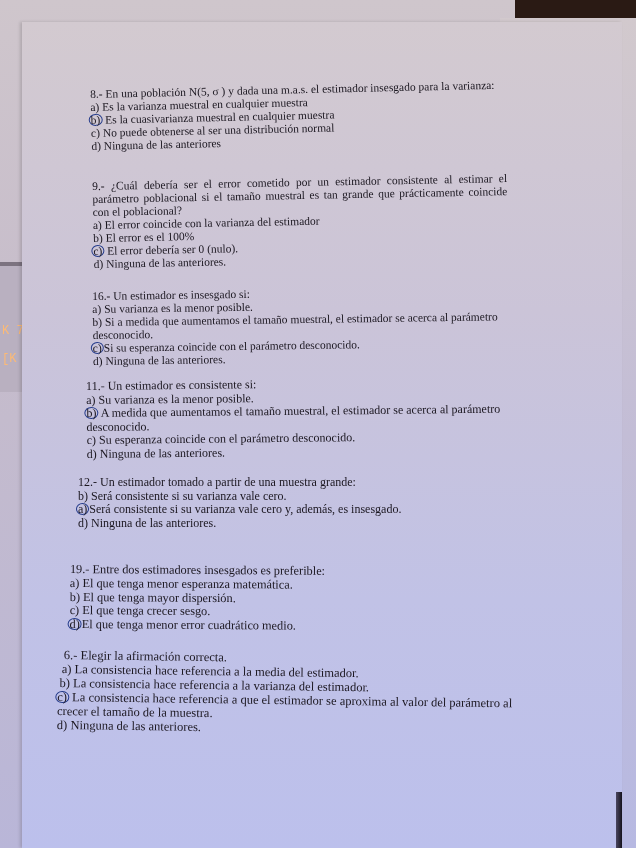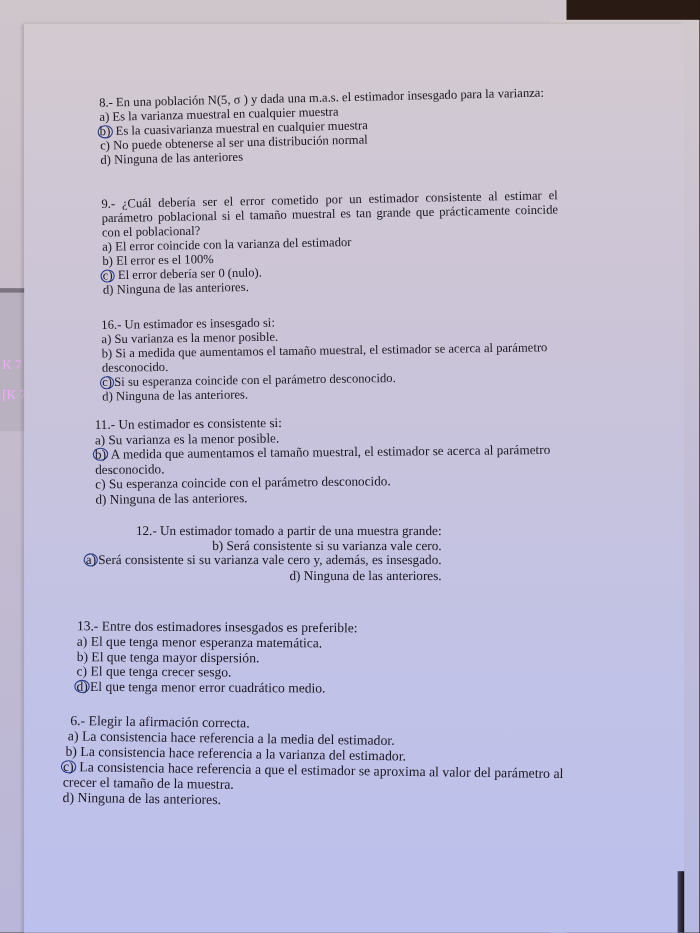--- a/index.html
+++ b/index.html
@@ -16,21 +16,21 @@
     position:absolute; left:500px; top:18px; width:136px; height:830px;
     background:linear-gradient(180deg,#d2c9cd 0%,#c3bdd6 50%,#b7b9e2 100%);
   }
   .left-strip {
     position:absolute; left:0; top:262px; width:24px; height:130px;
     background:#b9b0c0; border-right:1px solid #8d8497;
   }
   .left-shadow {
     position:absolute; left:0; top:262px; width:26px; height:4px; background:#7c7380;
   }
-  .hand-note { position:absolute; font-family:Liberation Serif, serif; color:#f0abfc; font-size:12px; }
+  .hand-note { position:absolute; font-family:Liberation Mono, monospace; color:#fdba74; font-size:12px; }
   .page {
     position:absolute; left:22px; top:22px; width:600px; height:826px;
     background:linear-gradient(180deg,#d3cad0 0%,#cbc4d8 35%,#c1c2e6 70%,#bcc0ec 100%);
     box-shadow:-2px 0 3px rgba(0,0,0,0.15);
   }
   .right-edge {
     position:absolute; right:0; top:770px; width:6px; height:78px;
     background:linear-gradient(90deg,#4a4660,#15121c);
   }
   .content {
@@ -86,29 +86,29 @@
   </div>
 
   <div class="q" style="left:86px;top:380px;width:420px;font-size:12px;line-height:13.5px;transform:rotate(-0.6deg);transform-origin:left top;">
     <span class="title"><span>11.-</span> <span>Un estimador es consistente si:</span></span>
     <span class="opt"><span>a)</span> <span>Su varianza es la menor posible.</span></span>
     <span class="opt wrap"><span class="circ">b)</span> <span>A medida que aumentamos el tamaño muestral, el estimador se acerca al parámetro desconocido.</span></span>
     <span class="opt"><span>c)</span> <span>Su esperanza coincide con el parámetro desconocido.</span></span>
     <span class="opt"><span>d)</span> <span>Ninguna de las anteriores.</span></span>
   </div>
 
-  <div class="q" style="left:78px;top:476px;font-size:12px;line-height:13.5px;text-align:right;">
+  <div class="q" style="left:78px;top:476px;font-size:12px;line-height:13.5px;">
     <span class="title"><span>12.-</span> <span>Un estimador tomado a partir de una muestra grande:</span></span>
     <span class="opt"><span>b)</span> <span>Será consistente si su varianza vale cero.</span></span>
     <span class="opt"><span class="circ">a)</span><span>Será consistente si su varianza vale cero y, además, es insesgado.</span></span>
     <span class="opt"><span>d)</span> <span>Ninguna de las anteriores.</span></span>
   </div>
 
   <div class="q" style="left:70px;top:563px;font-size:12.3px;line-height:13.8px;transform:rotate(0.4deg);transform-origin:left top;">
-    <span class="title"><span>13.-</span> <span>Entre dos estimadores insesgados es preferible:</span></span>
+    <span class="title"><span>19.-</span> <span>Entre dos estimadores insesgados es preferible:</span></span>
     <span class="opt"><span>a)</span> <span>El que tenga menor esperanza matemática.</span></span>
     <span class="opt"><span>b)</span> <span>El que tenga mayor dispersión.</span></span>
     <span class="opt"><span>c)</span> <span>El que tenga crecer sesgo.</span></span>
     <span class="opt"><span class="circ">d)</span><span>El que tenga menor error cuadrático medio.</span></span>
   </div>
 
   <div class="q" style="left:58px;top:648px;width:470px;font-size:12.5px;line-height:14px;transform:rotate(0.8deg);transform-origin:left top;">
     <span class="title" style="padding-left:6px;"><span>6.-</span> <span>Elegir la afirmación correcta.</span></span>
     <span class="opt" style="padding-left:4px;"><span>a)</span> <span>La consistencia hace referencia a la media del estimador.</span></span>
     <span class="opt" style="padding-left:2px;"><span>b)</span> <span>La consistencia hace referencia a la varianza del estimador.</span></span>

